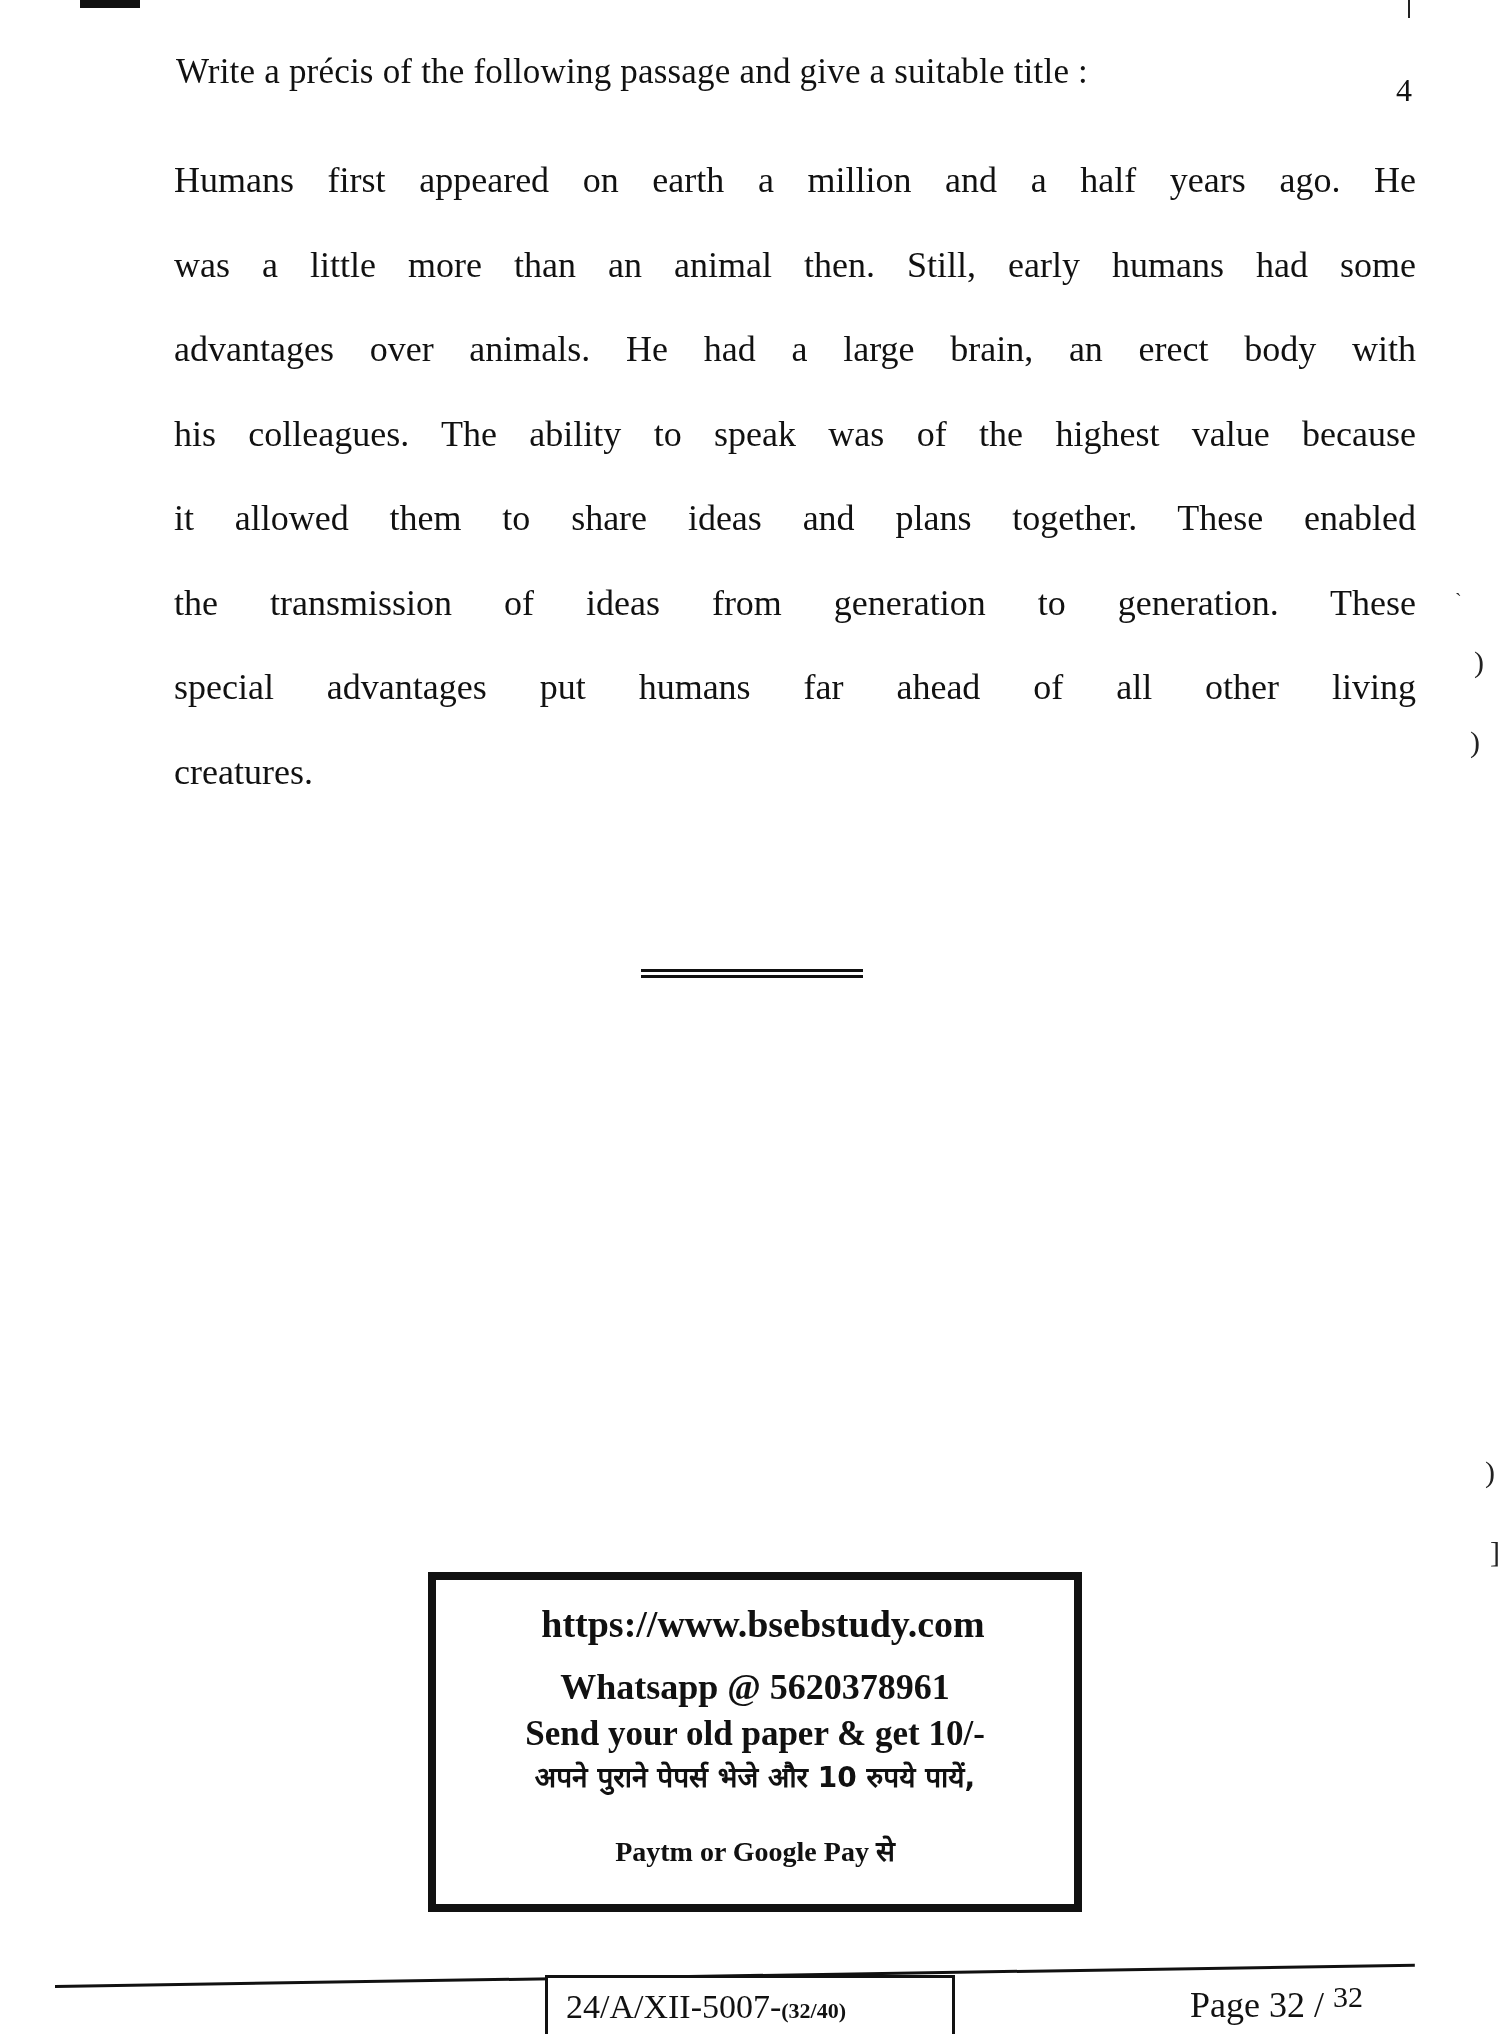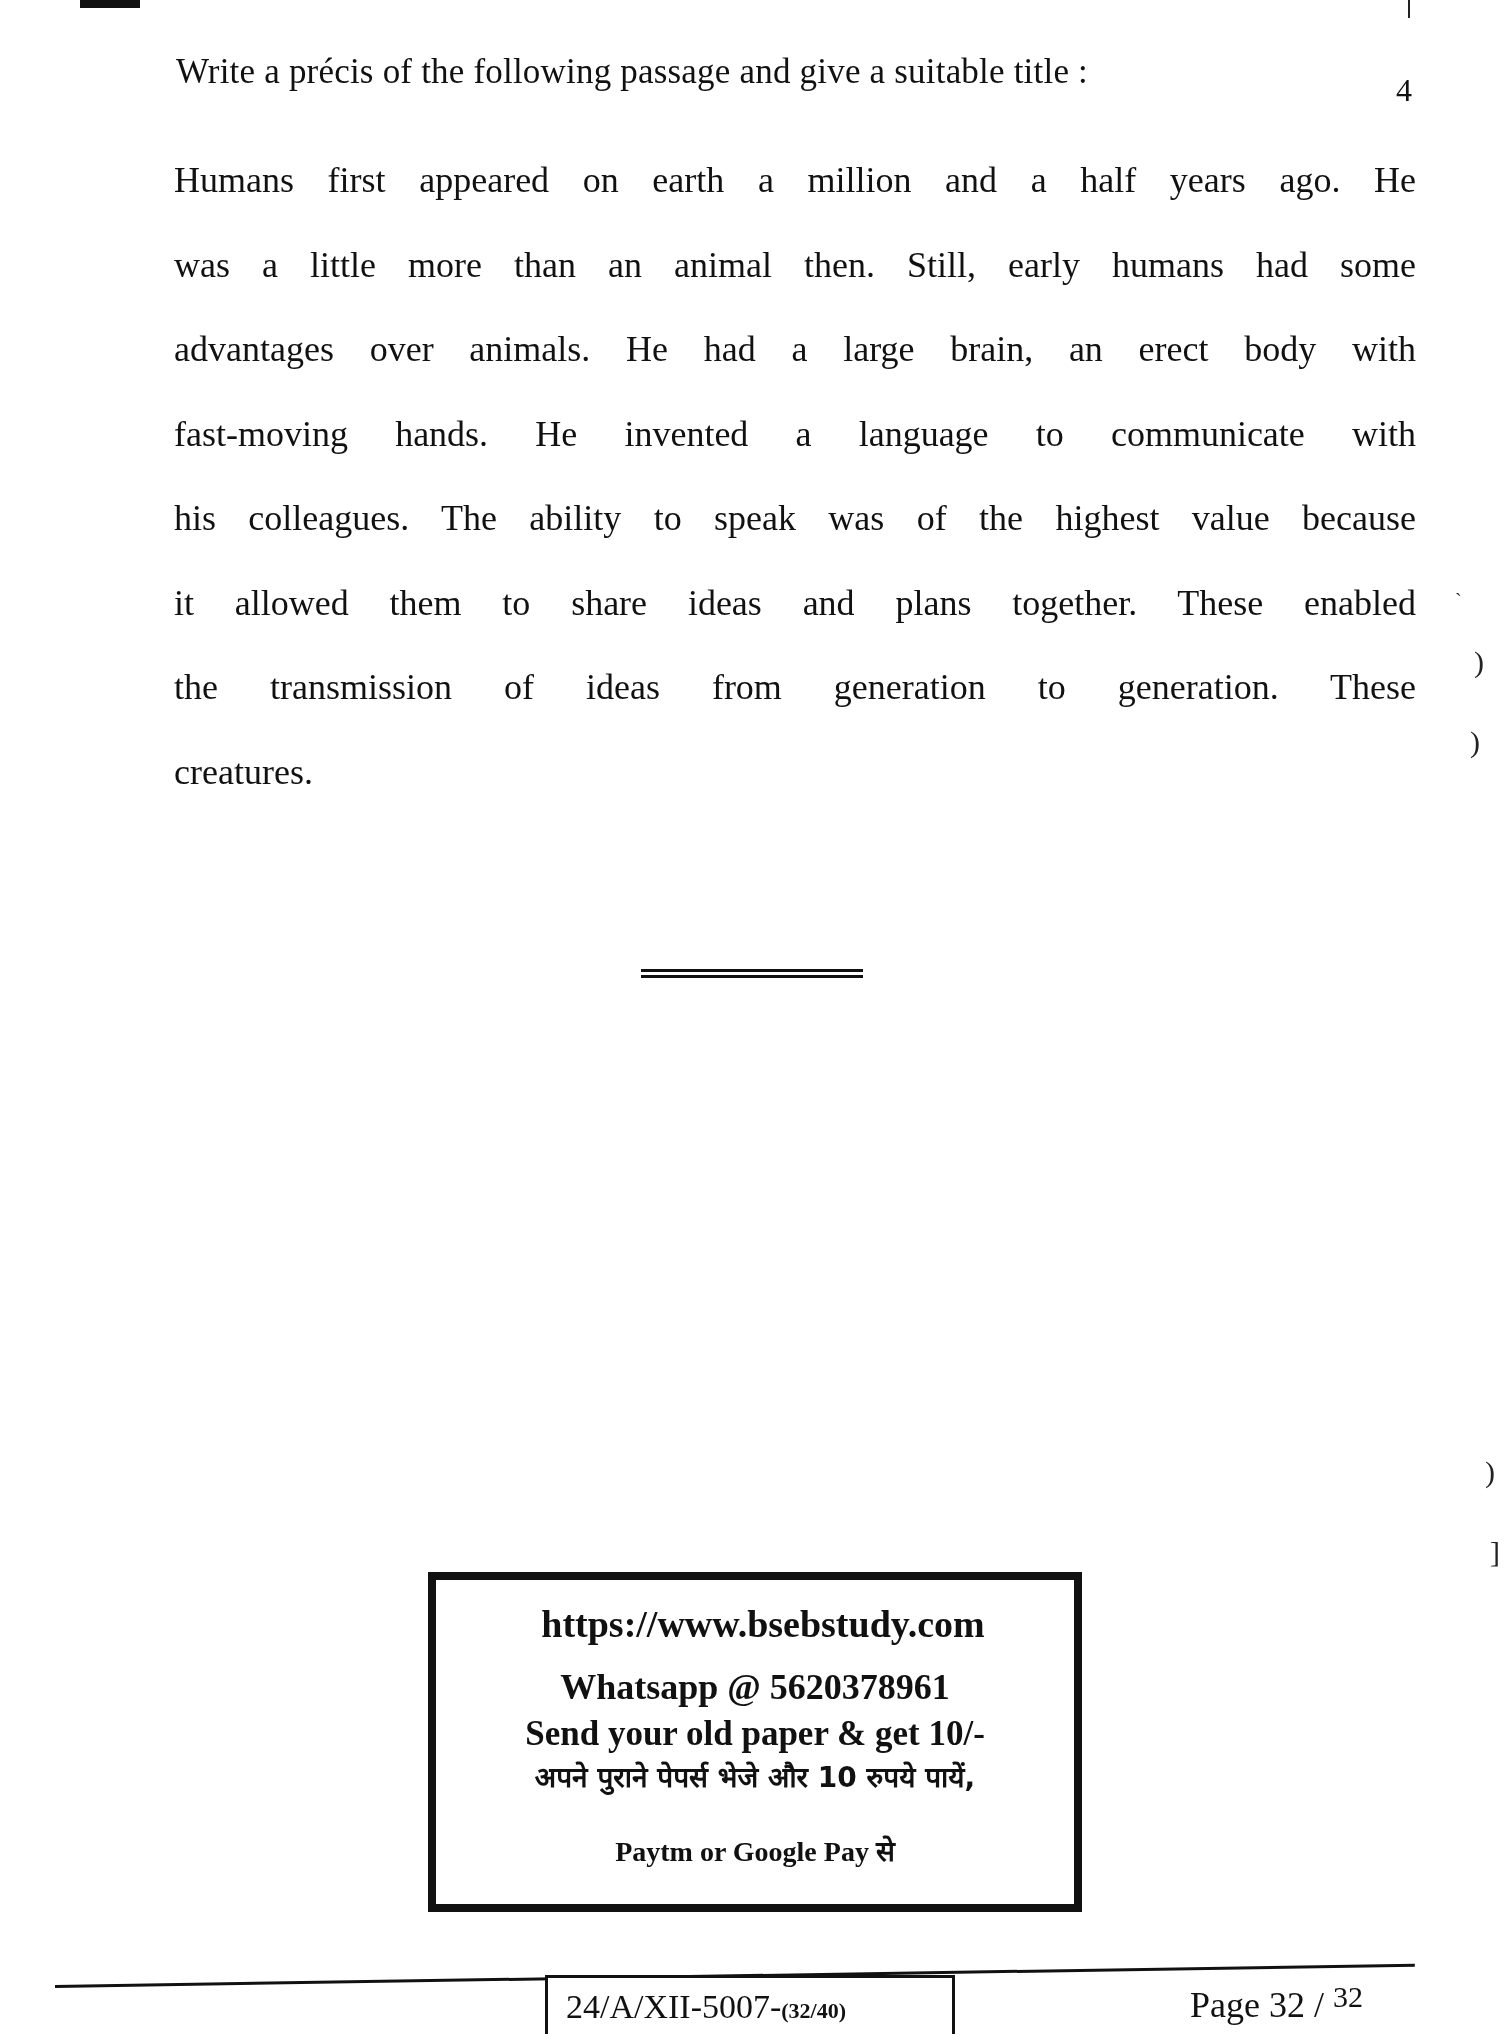--- a/index.html
+++ b/index.html
@@ -53,24 +53,24 @@
 <div class="corner-block"></div>
 <div class="top-tick"></div>
 
 <div class="question">Write a précis of the following passage and give a suitable title :</div>
 <div class="marks">4</div>
 
 <div class="passage">
   <span class="passage-line">Humans first appeared on earth a million and a half years ago. He</span>
   <span class="passage-line">was a little more than an animal then. Still, early humans had some</span>
   <span class="passage-line">advantages over animals. He had a large brain, an erect body with</span>
-  <span class="passage-line">fast-moving hands. He invented a language to communicate with</span>
   <span class="passage-line">his colleagues. The ability to speak was of the highest value because</span>
   <span class="passage-line">it allowed them to share ideas and plans together. These enabled</span>
   <span class="passage-line">the transmission of ideas from generation to generation. These</span>
+  <span class="passage-line">special advantages put humans far ahead of all other living</span>
   <span class="passage-line last">creatures.</span>
 </div>
 
 <div class="margin-mark" style="left:1455px;top:590px;font-size:20px;">`</div>
 <div class="margin-mark" style="left:1474px;top:645px;">)</div>
 <div class="margin-mark" style="left:1470px;top:725px;">)</div>
 <div class="margin-mark" style="left:1485px;top:1455px;">)</div>
 <div class="margin-mark" style="left:1490px;top:1535px;">]</div>
 
 <div class="divider"></div>

